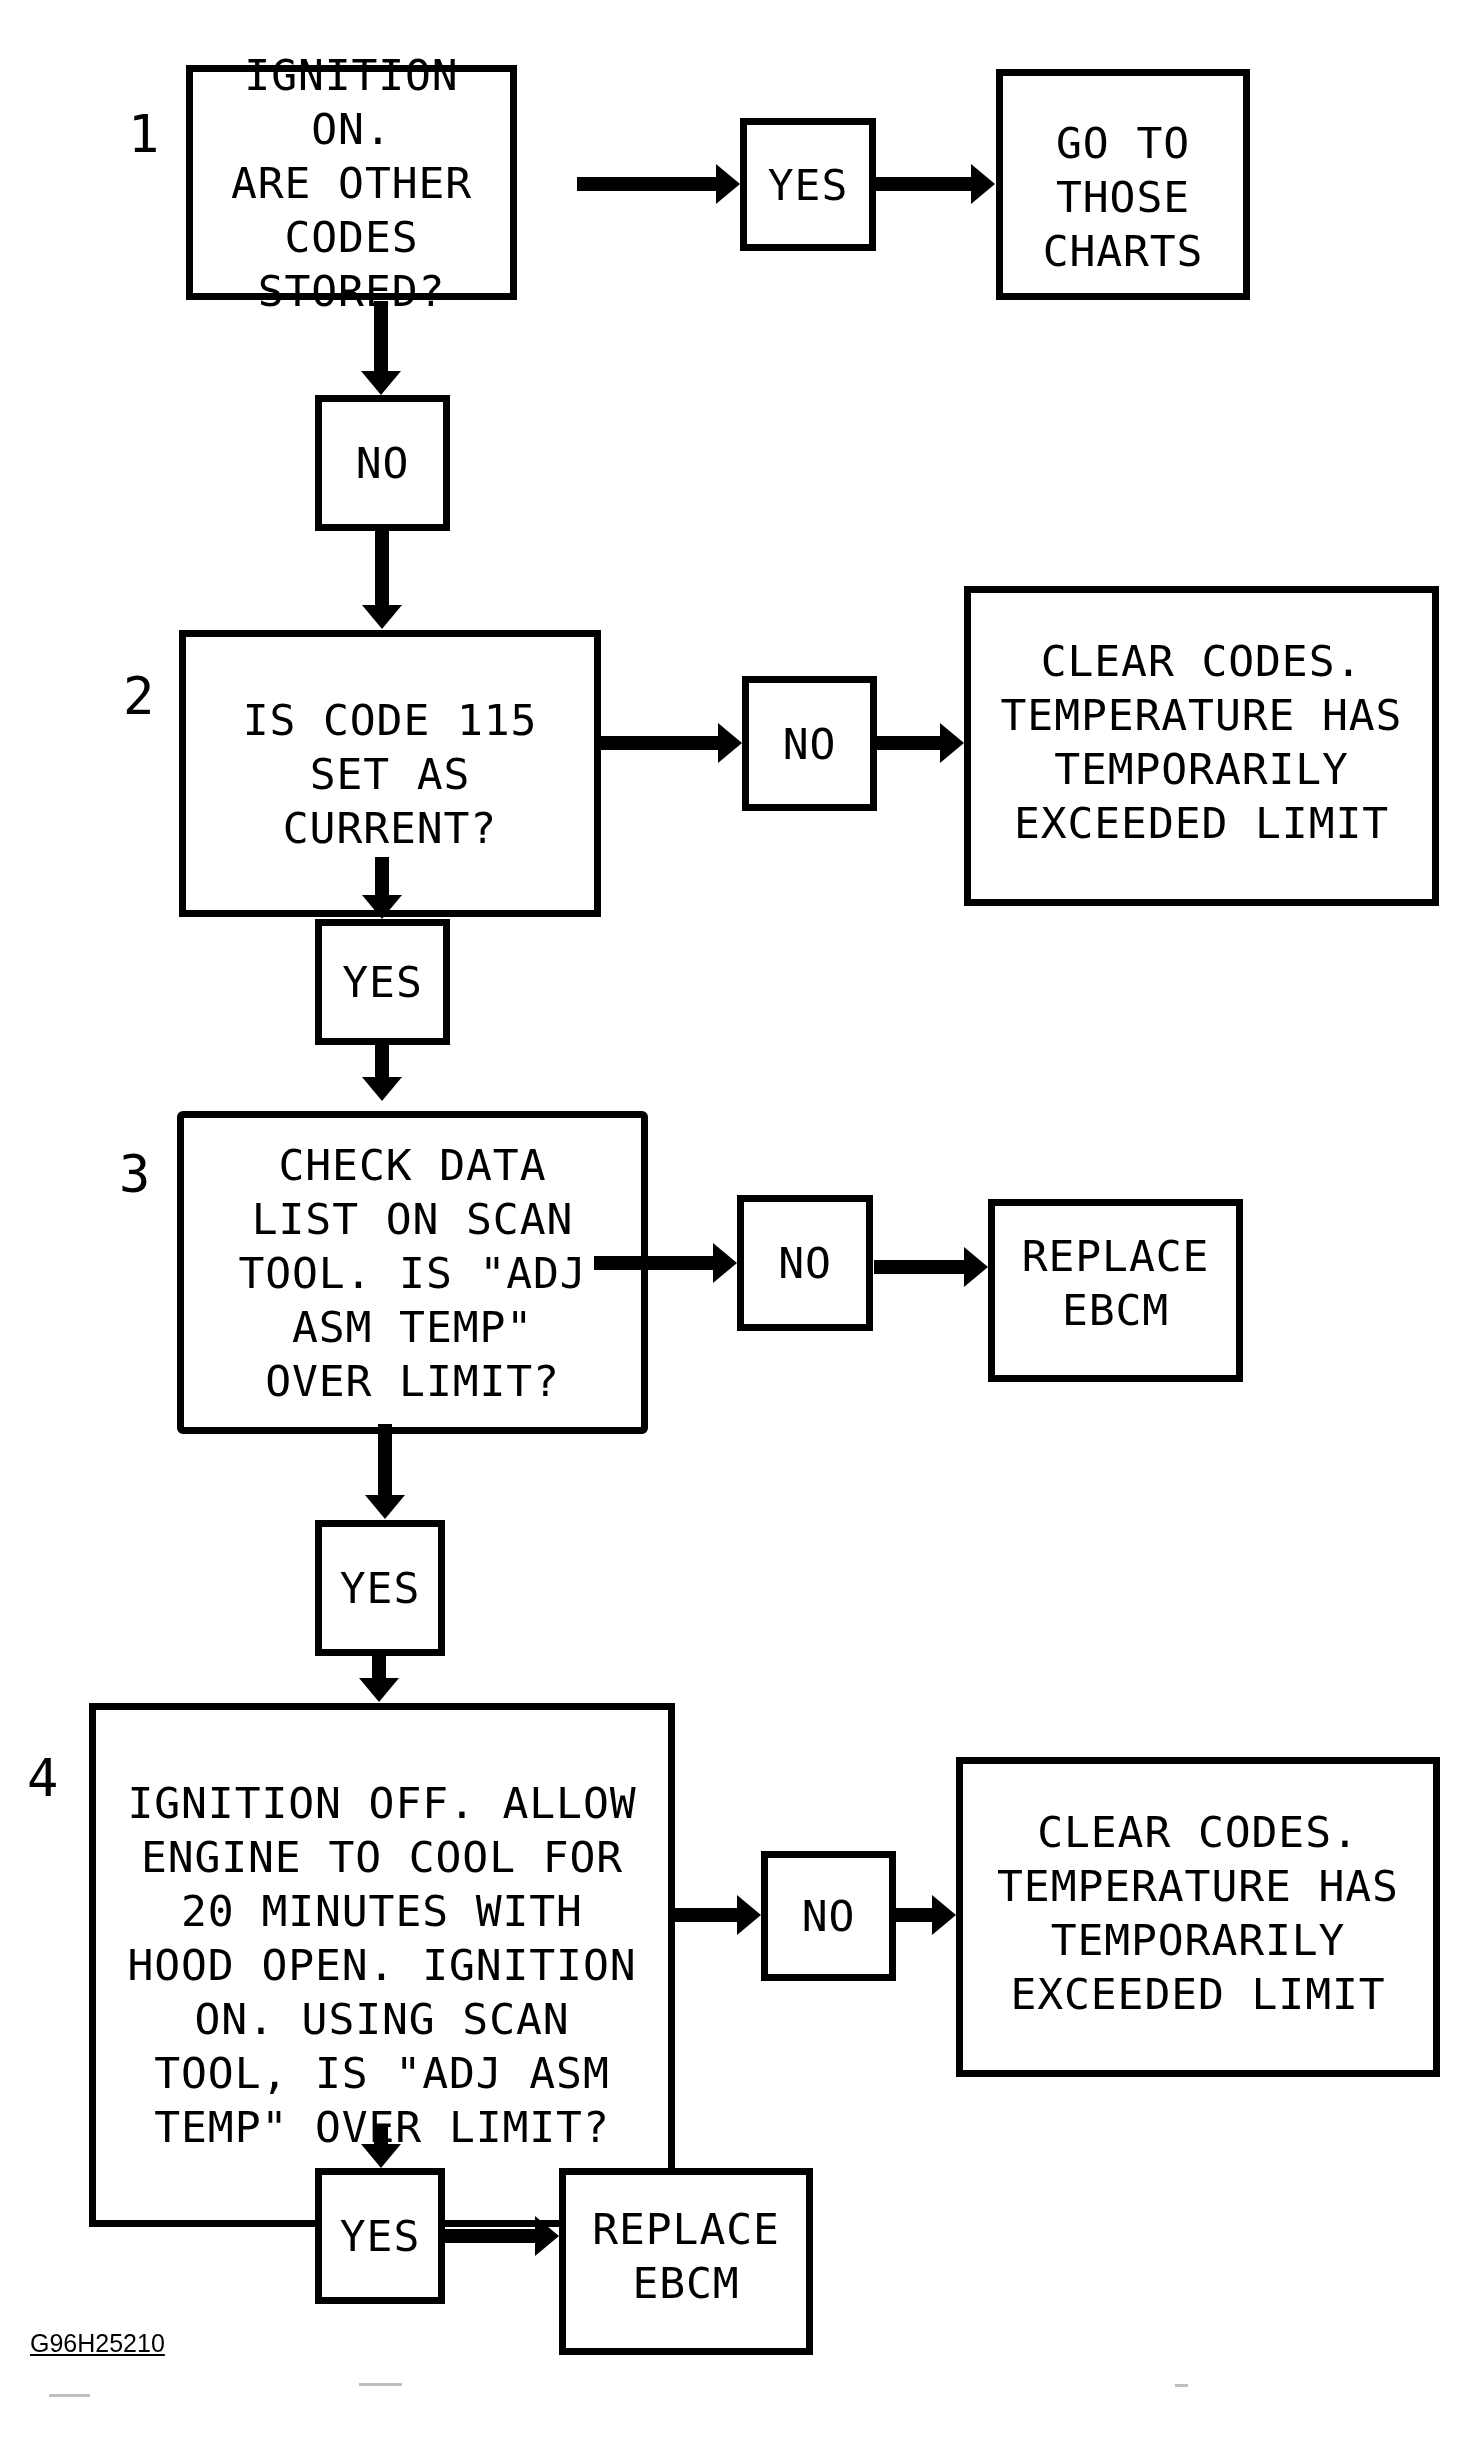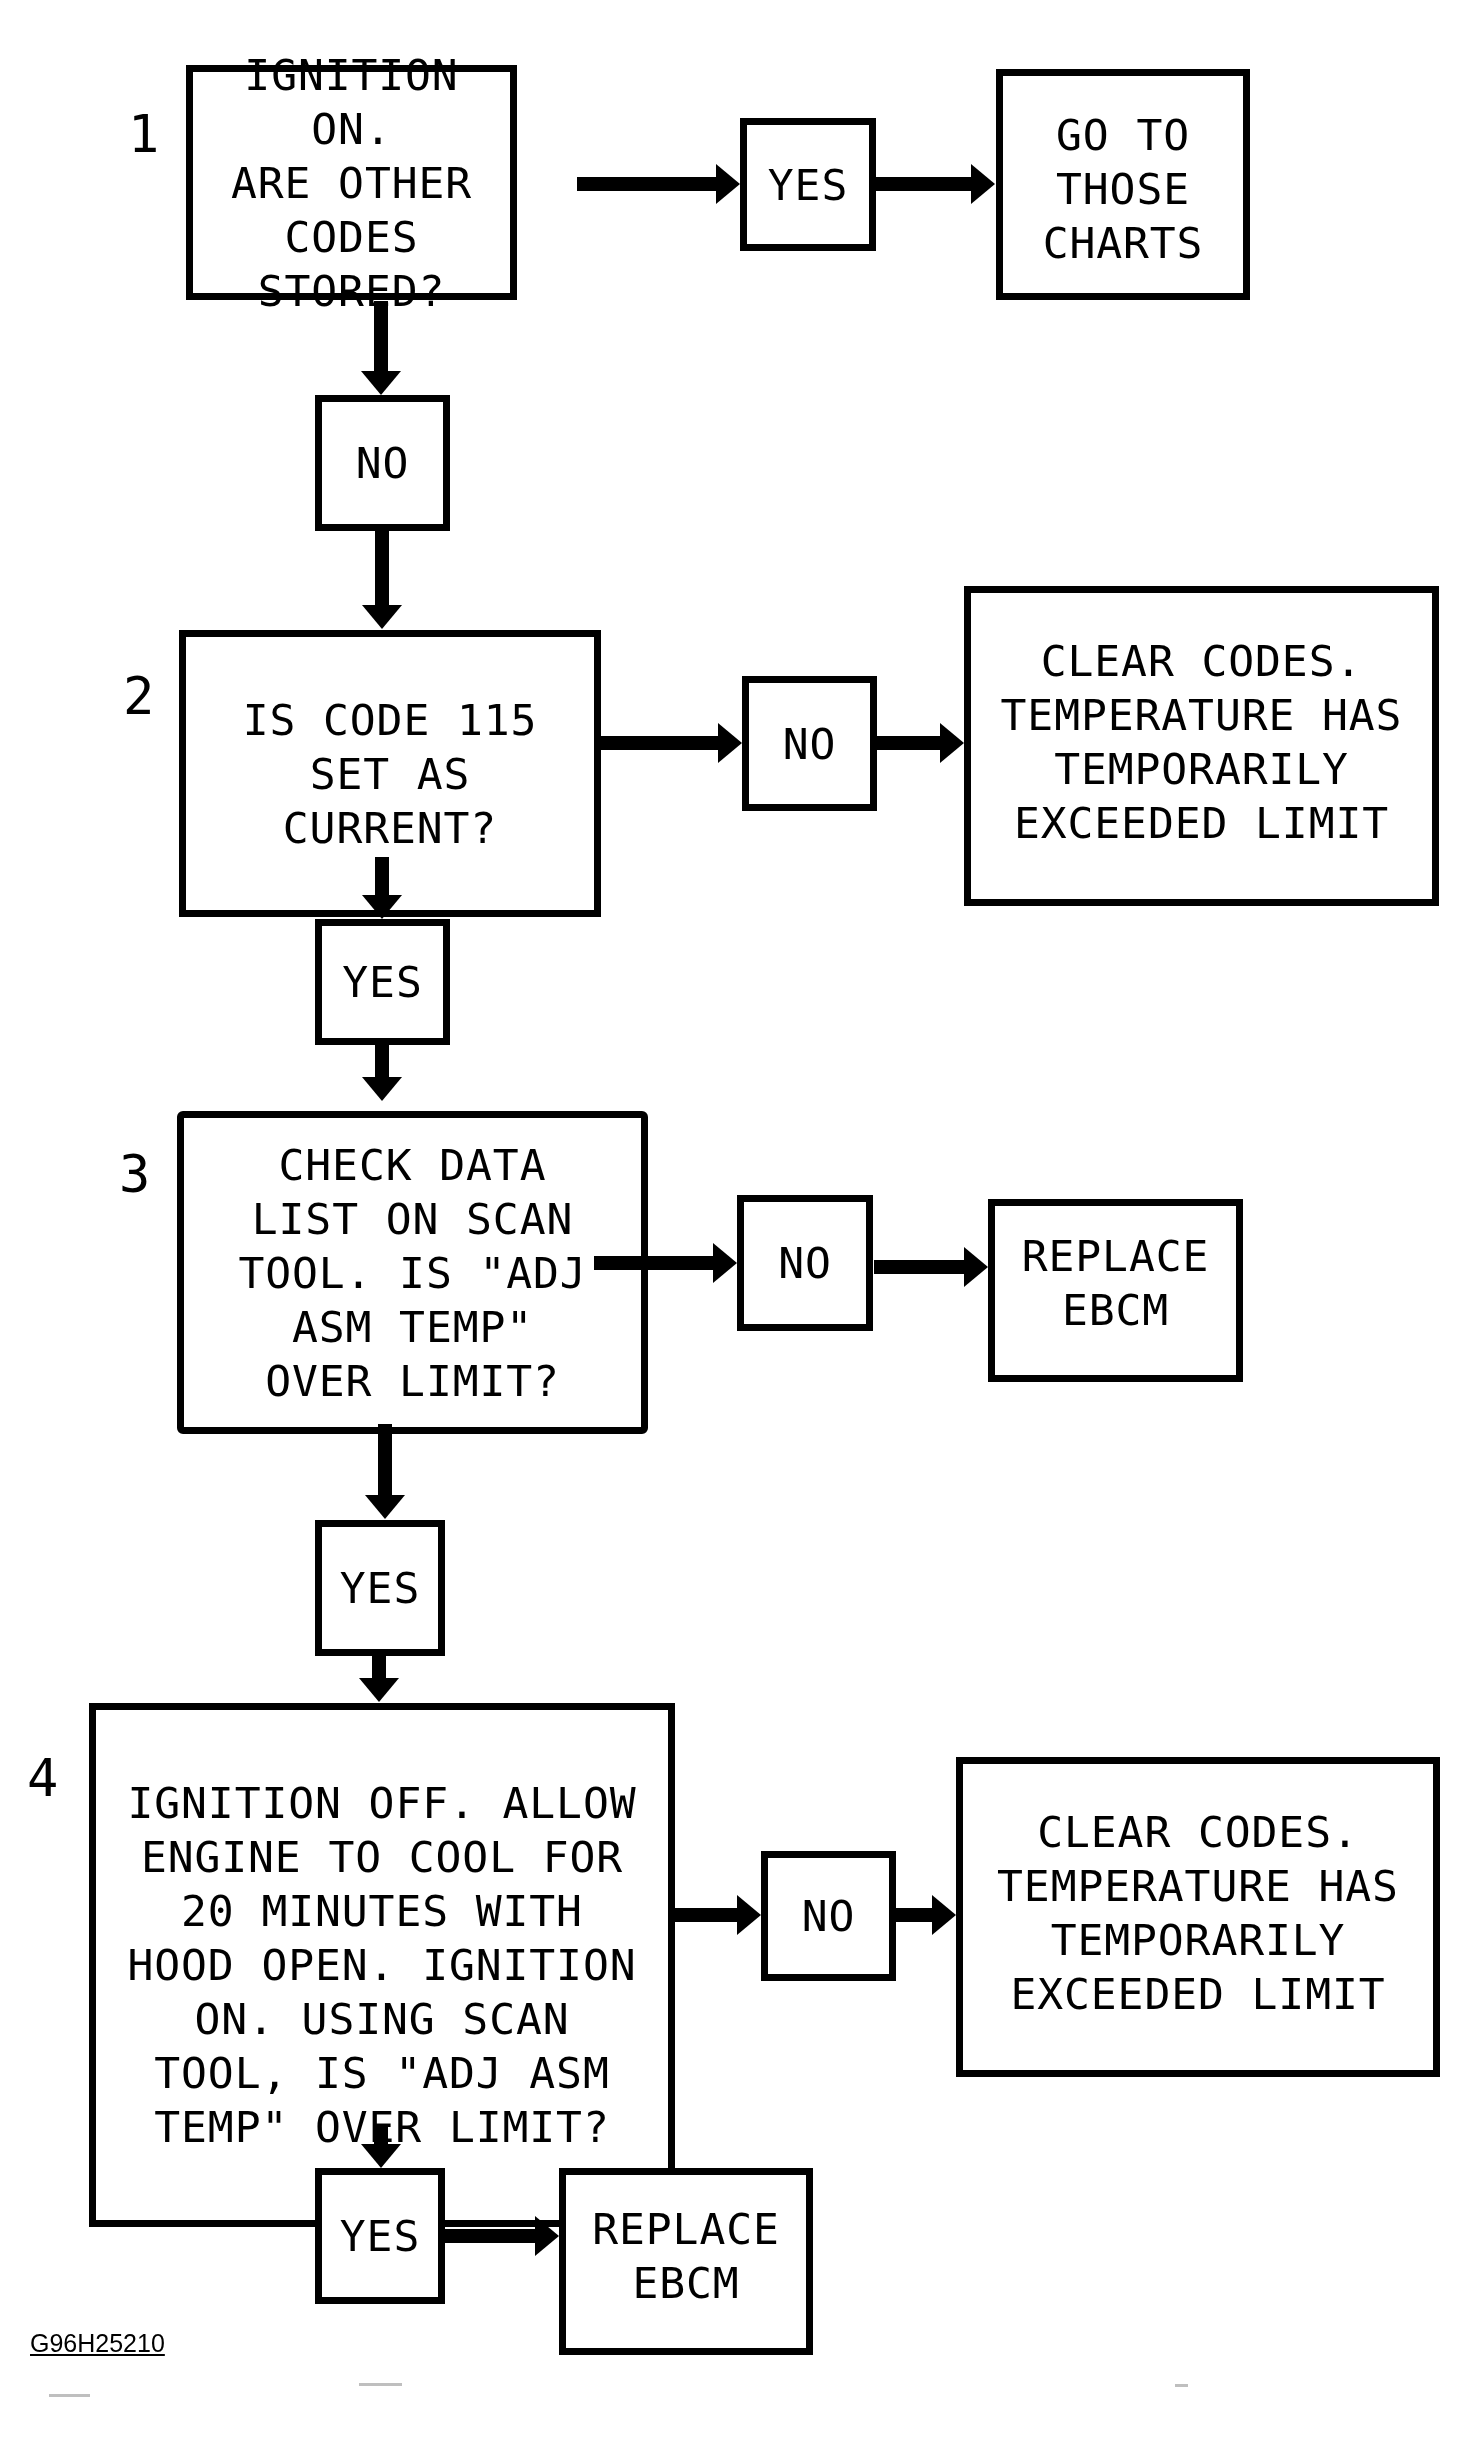--- a/index.html
+++ b/index.html
@@ -30,21 +30,21 @@
   .node .txt {
     white-space: pre-line;
     font-size: 43px;
     line-height: 54px;
     letter-spacing: 0.9px;
   }
   .node.align-top { align-items: flex-start; }
 
   .box1  { left: 186px;  top: 65px;   width: 331px; height: 235px; }
   .yes1  { left: 740px;  top: 118px;  width: 136px; height: 133px; }
-  .goto1 { left: 996px; top: 69px;   width: 254px; height: 231px; padding-top: 32px; }
+  .goto1 { left: 996px; top: 69px;   width: 254px; height: 231px; padding-top: 40px; }
   .no1   { left: 315px;  top: 395px;  width: 135px; height: 136px; }
   .box2  { left: 179px;  top: 630px;  width: 422px; height: 287px; }
   .no2   { left: 742px;  top: 676px;  width: 135px; height: 135px; }
   .clear1{ left: 964px; top: 586px;  width: 475px; height: 320px; padding-top: 41px; }
   .yes2  { left: 315px;  top: 919px; width: 135px; height: 126px; }
   .box3  { left: 177px;  top: 1111px; width: 471px; height: 323px; border-radius: 6px; }
   .no3   { left: 737px;  top: 1195px; width: 136px; height: 136px; }
   .rep1  { left: 988px; top: 1199px; width: 255px; height: 183px; padding-top: 23px; }
   .yes3  { left: 315px;  top: 1520px; width: 130px; height: 136px; }
   .box4  { left: 89px;   top: 1703px; width: 586px; height: 524px; }

